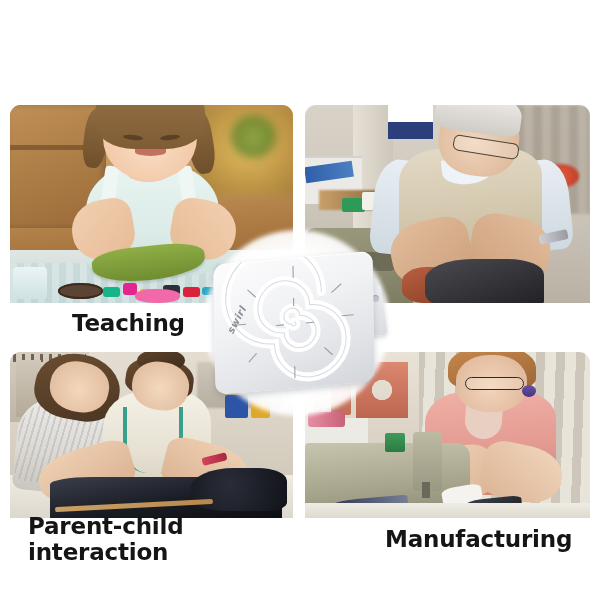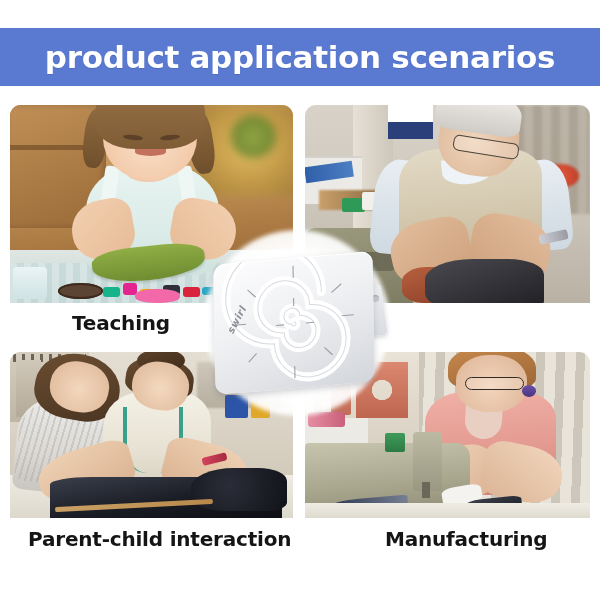--- a/index.html
+++ b/index.html
@@ -78,21 +78,21 @@
     position: absolute;
     left: 0;
     right: 0;
     bottom: 0;
     height: 40px;
     background: #ffffff;
     display: flex;
     align-items: center;
     font-family: "DejaVu Sans", sans-serif;
     font-weight: bold;
-    font-size: 20px;
+    font-size: 23px;
     color: #151515;
     letter-spacing: -0.2px;
   }
   .panel.bl .caption, .panel.br .caption { height: 42px; }
   .cap-tl { justify-content: flex-start; padding-left: 62px; }
   .cap-tr { justify-content: flex-start; padding-left: 118px; }
   .cap-bl { justify-content: flex-start; padding-left: 18px; }
   .cap-br { justify-content: flex-start; padding-left: 80px; }
 
   
@@ -272,23 +272,20 @@
     letter-spacing: .5px;
   }
 
   .photo > .scene > .l { box-sizing: border-box; }
 </style>
 </head>
 <body>
 
 <div id="page">
 
-  <div class="banner">
-    <div class="banner-title">product application scenarios</div>
-  </div>
 
   <div class="grid">
 
     <div class="panel tl">
       <div class="photo">
         <div class="scene">
           <div class="l tl-wall"></div>
           <div class="l tl-cab1"></div>
           <div class="l tl-cab2"></div>
           <div class="l tl-blur"></div>

